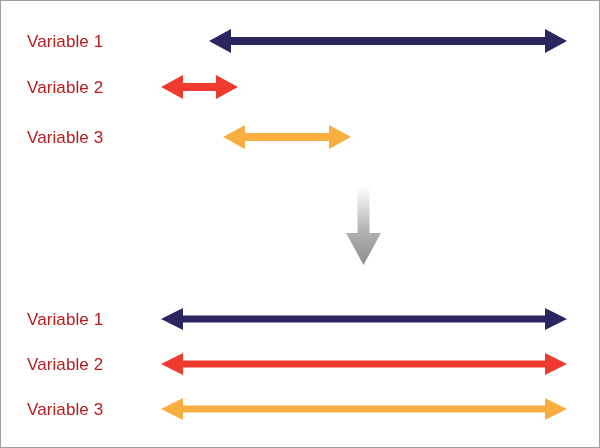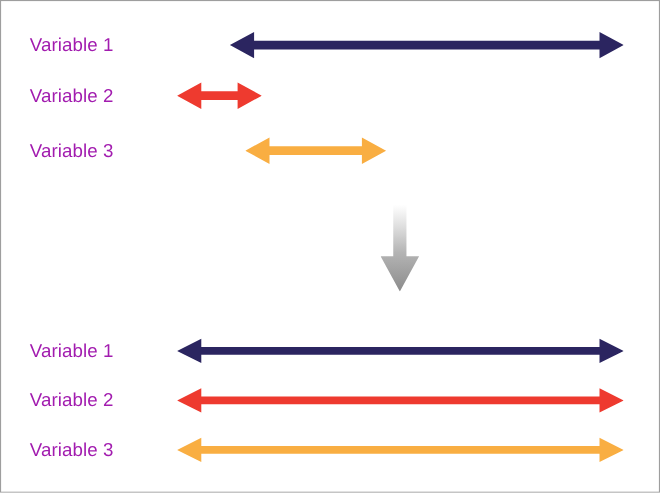--- a/index.html
+++ b/index.html
@@ -24,21 +24,21 @@
 
   
   .var-label {
     position: absolute;
     left: 26px;
     width: 130px;
     font-family: "Liberation Sans", sans-serif;
     font-size: 17px;
     font-weight: 400;
     letter-spacing: 0.1px;
-    color: #a21caf;
+    color: #b91c1c;
     white-space: nowrap;
     transform: translateY(-50%);
     line-height: 1;
   }
 
   
   .arrow-row {
     position: absolute;
     transform: translateY(-50%);
     line-height: 0;

